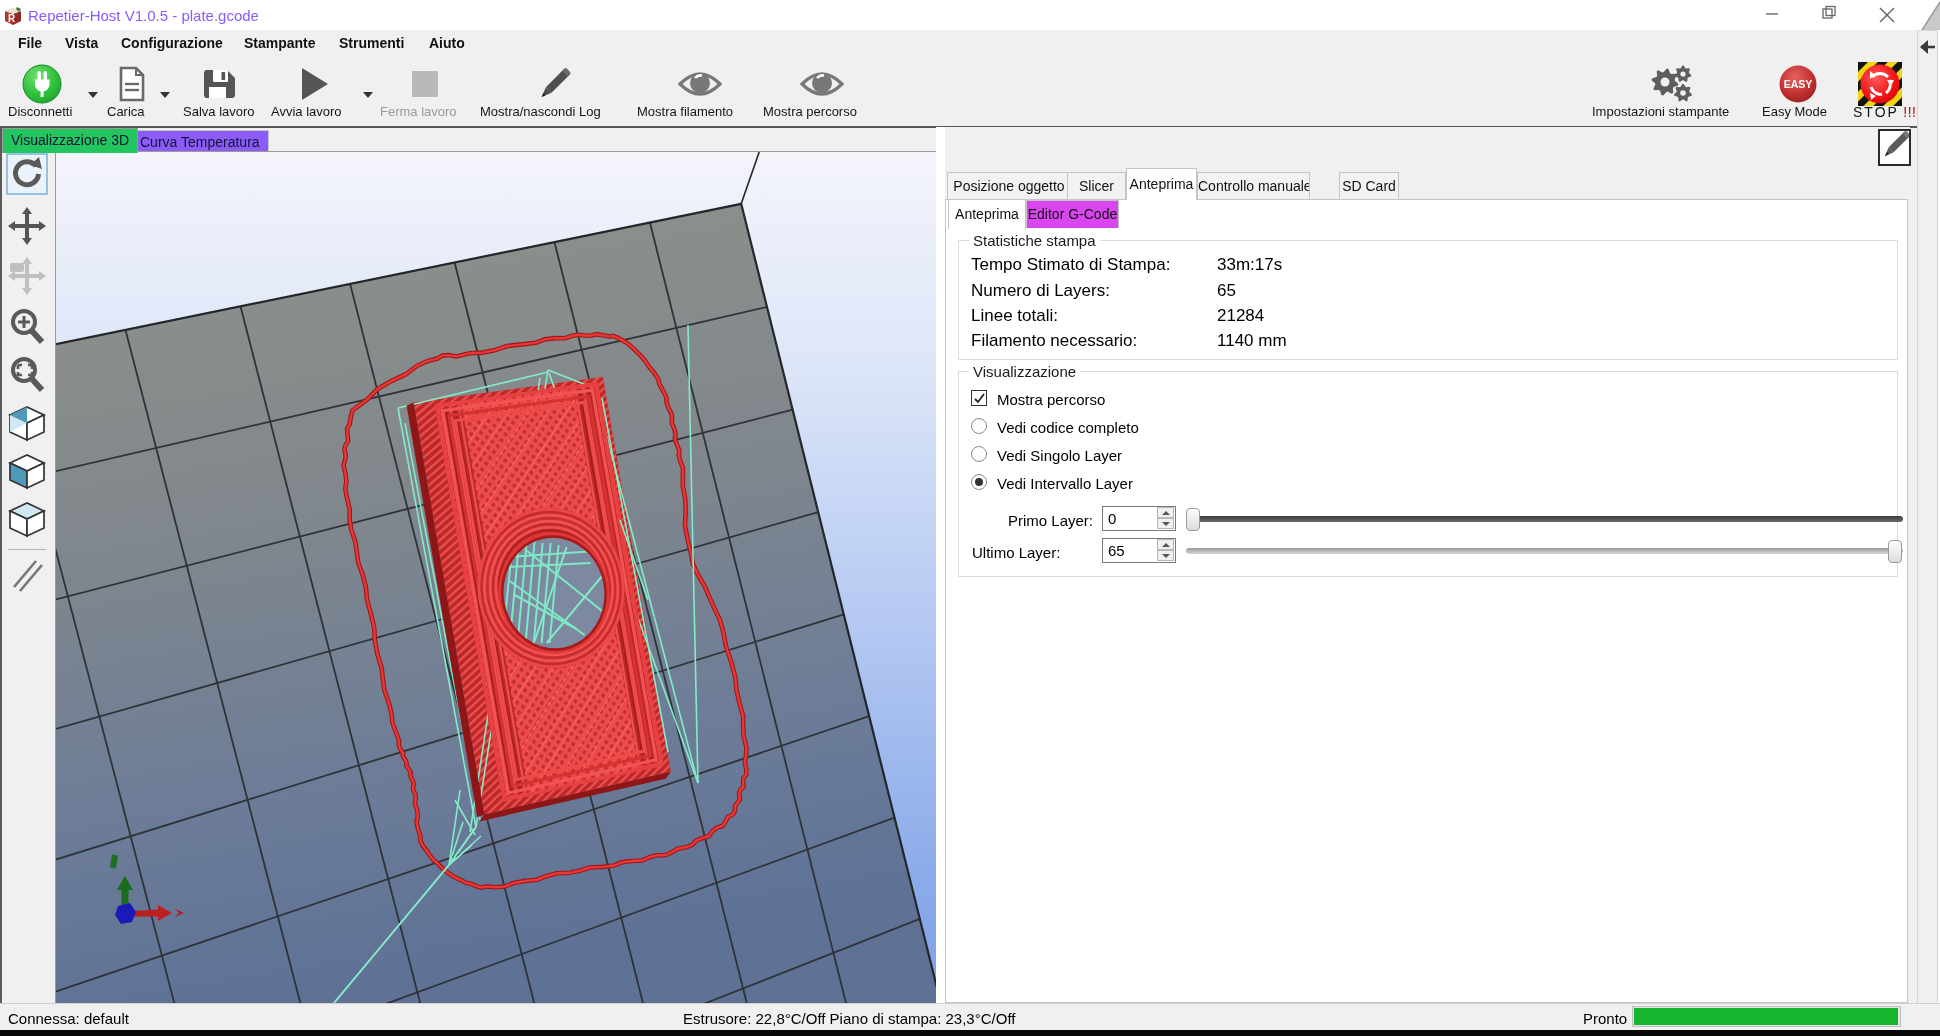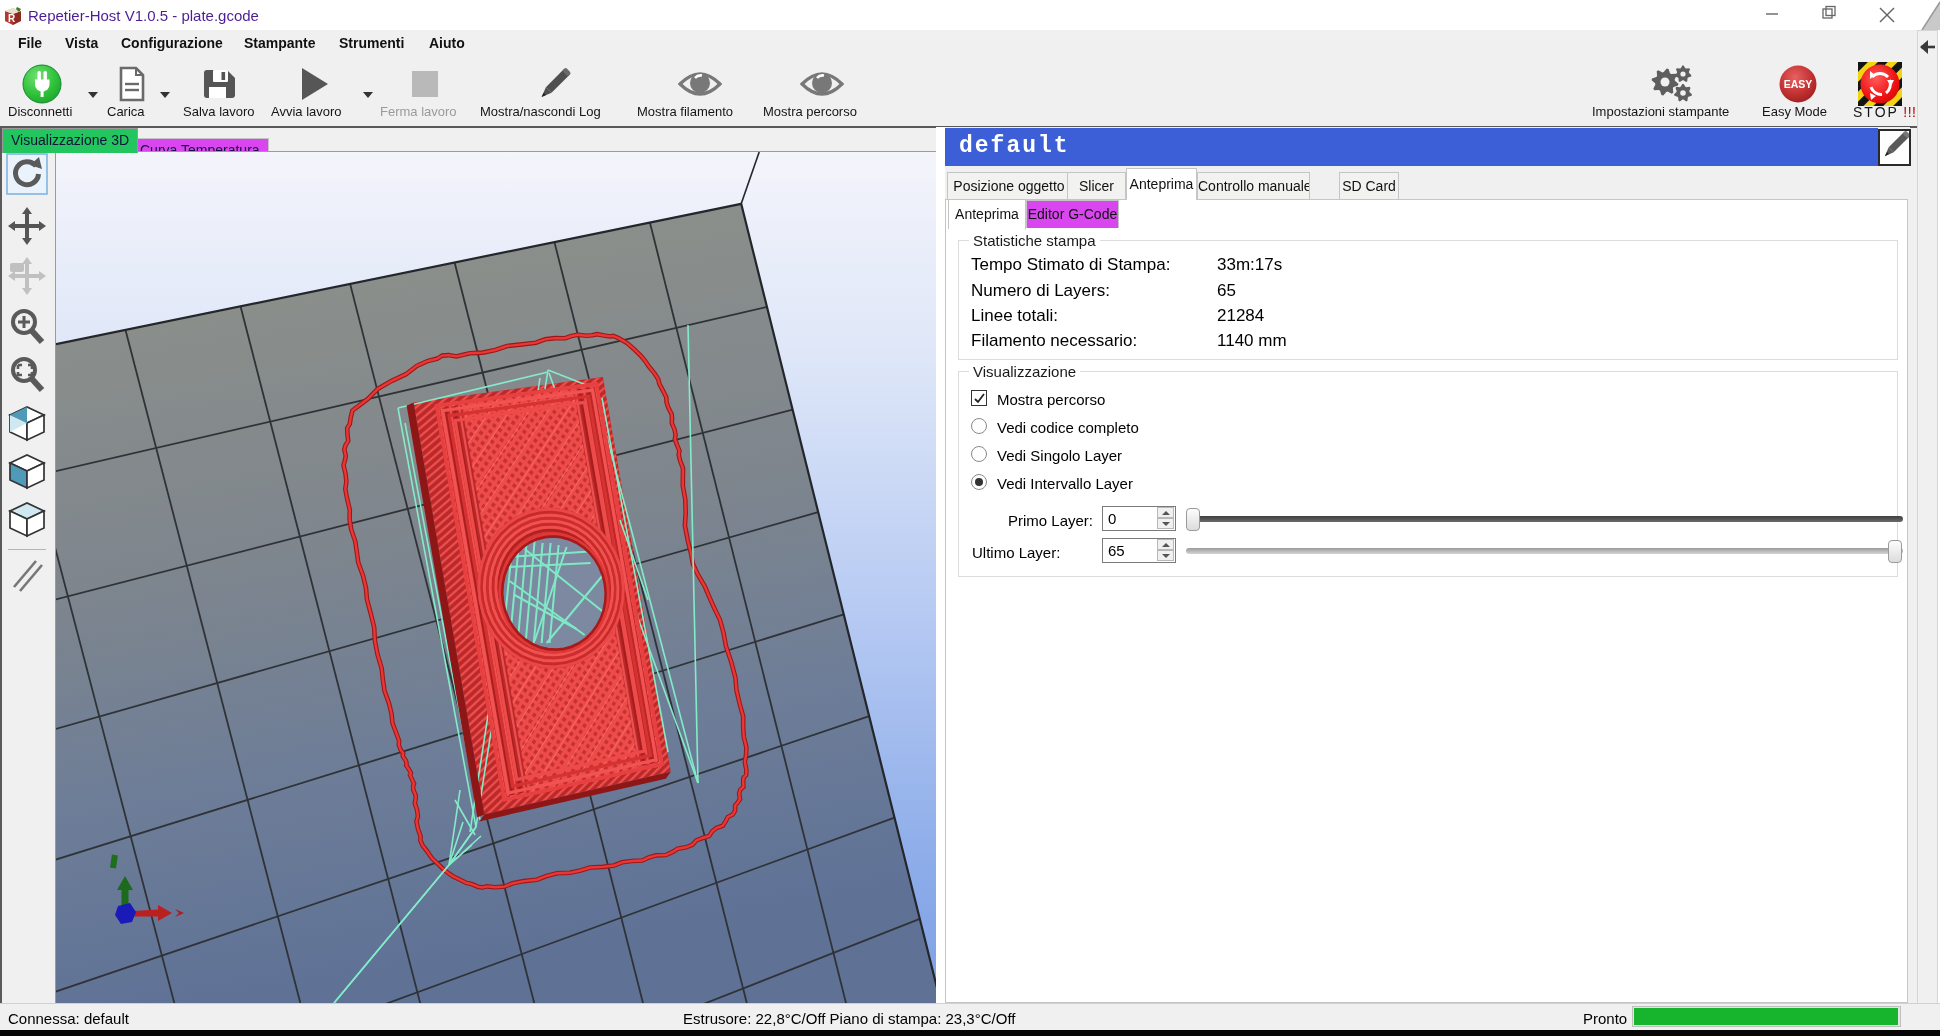--- a/index.html
+++ b/index.html
@@ -1,18 +1,18 @@
 <!DOCTYPE html>
 <html><head><meta charset="utf-8"><style>
 *{margin:0;padding:0;box-sizing:border-box}
 body{font-family:"Liberation Sans",sans-serif;width:1940px;height:1036px;overflow:hidden;background:#000}
 #win{position:absolute;left:0;top:0;width:1940px;height:1036px;background:#f0f0f0}
 .abs{position:absolute}
 #titlebar{left:0;top:0;width:1940px;height:30px;background:#ffffff}
-#title{left:28px;top:7px;font-size:15px;color:#4c1d95}
+#title{left:28px;top:7px;font-size:15px;color:#8b5cf6}
 #menubar{left:0;top:30px;width:1917px;height:28px;background:#f0f0f0}
 .menu{position:absolute;font-size:14px;font-weight:700;color:#111}
 #toolbar{left:0;top:58px;width:1917px;height:68px;background:#f0f0f0}
 .tlabel{position:absolute;top:104px;font-size:13px;color:#151515;white-space:nowrap}
 .tlabel.dis{color:#9a9a9a}
 .drop{position:absolute;top:92px;width:0;height:0;border-left:5px solid transparent;border-right:5px solid transparent;border-top:6px solid #333}
 #darkline{left:0;top:126px;width:1917px;height:2px;background:#585858}
 .ltab{position:absolute;top:0;height:24px;font-size:14px;color:#13133a;padding:3px 8px 0 8px}
 #lcol{left:0;top:152px;width:56px;height:851px;background:#f0f0f0;border-right:1px solid #c8c8c8}
 #rsep{left:936px;top:127px;width:9px;height:903px;background:#ffffff}
@@ -172,21 +172,21 @@
 <g fill="#fff">
         <polygon points="12,17 17,13 12,9"></polygon>
         <polygon points="33,24 36,18 29,18"></polygon>
         <polygon points="18,34 12,31 13,38"></polygon>
       </g>
     </svg>
     <div class="tlabel" style="left:1853px;font-size:14px"><span style="letter-spacing:2px">STOP</span><span style="color:#b00000;letter-spacing:0.5px"> !!!</span></div>
 <div class="abs" id="darkline"></div>
 <div class="abs" style="left:2px;top:128px;width:934px;height:24px;background:#f0f0f0"></div>
 <div class="abs ltab" style="left:2px;top:128px;background:#22c55e;border:1px solid #9a9a9a;border-bottom:none;z-index:2;height:25px">Visualizzazione 3D</div>
-<div class="abs ltab" style="left:131px;top:138px;background:#d946ef;border:1px solid #c5c5c5;border-bottom:none">Curva Temperatura</div>
+<div class="abs ltab" style="left:131px;top:130px;background:#8b5cf6;border:1px solid #c5c5c5;border-bottom:none">Curva Temperatura</div>
 <div class="abs" id="lcol"></div>
 <svg class="abs" style="left:6px;top:153px" width="42" height="42" viewBox="0 0 42 42">
       <rect x="1" y="1" width="40" height="40" fill="#eaf2fb" stroke="#7ab0e0" stroke-width="1.5"></rect>
       <path d="M 30 13 A 11.5 11.5 0 1 0 32.5 21" fill="none" stroke="#5a5a5a" stroke-width="5"></path>
       <polygon points="24,12 36,16 33,4" fill="#5a5a5a"></polygon>
     </svg>
     <svg class="abs" style="left:6px;top:205px" width="42" height="42" viewBox="0 0 42 42">
       <g stroke="#555" stroke-width="4">
         <line x1="21" y1="8" x2="21" y2="34"></line>
         <line x1="8" y1="21" x2="34" y2="21"></line>
@@ -622,23 +622,20 @@
 <g>
 <polygon points="125,911.5 158,909.5 158,905 172,913 158,921 158,916.5 125,916.5" fill="#bb1f1f"></polygon>
 <polygon points="175,909 184,913 175,917 179,913" fill="#b01d1d"></polygon>
 <polygon points="121.5,906 128.5,906 128.5,890 133,890 125,876 117,890 121.5,890" fill="#1c6b1c"></polygon>
 <rect x="111" y="855" width="6" height="13" fill="#1e6e1e" transform="rotate(9 114 861)"></rect>
 <polygon points="118,906 130,903 136,912 132,922 121,924 115,915" fill="#1a1ab8"></polygon>
 </g>
 </svg>
 <div class="abs" id="rsep"></div>
 <div class="abs" id="rpanel"></div>
-<div class="abs" id="bluebar">
-      <span>default</span>
-    </div>
 <div class="abs" id="editbtn"></div>
 <svg class="abs" style="left:1880px;top:131px" width="29" height="33" viewBox="0 0 29 33">
 <g transform="rotate(45 14 16)">
         <rect x="10.5" y="-2" width="7" height="22" fill="#5a5a5a"></rect>
         <polygon points="10.5,20 17.5,20 14,29" fill="#5a5a5a"></polygon>
         <polygon points="12.6,24.5 15.4,24.5 14,29" fill="#222"></polygon>
         <rect x="10.5" y="-4" width="7" height="4.5" rx="2" fill="#777"></rect>
       </g>
     </svg>
 <div class="abs tab1" style="left:947px;width:124px">Posizione oggetto</div>

